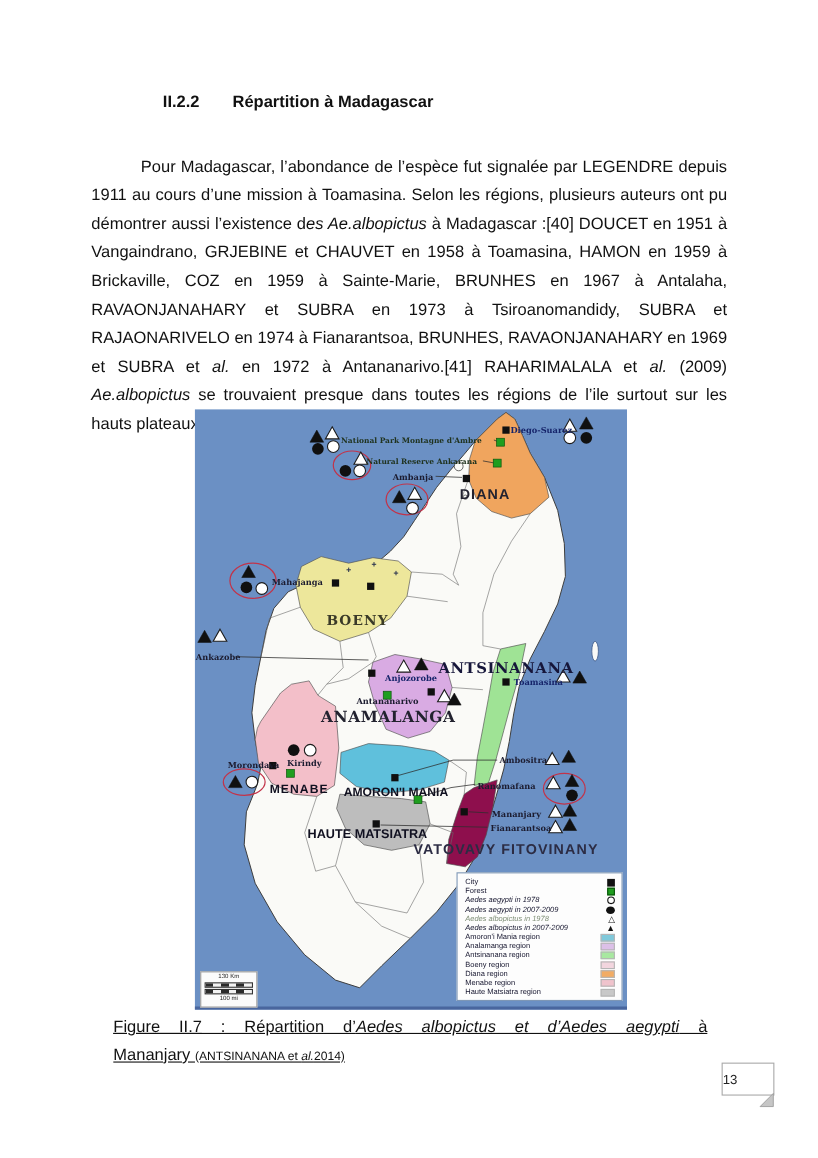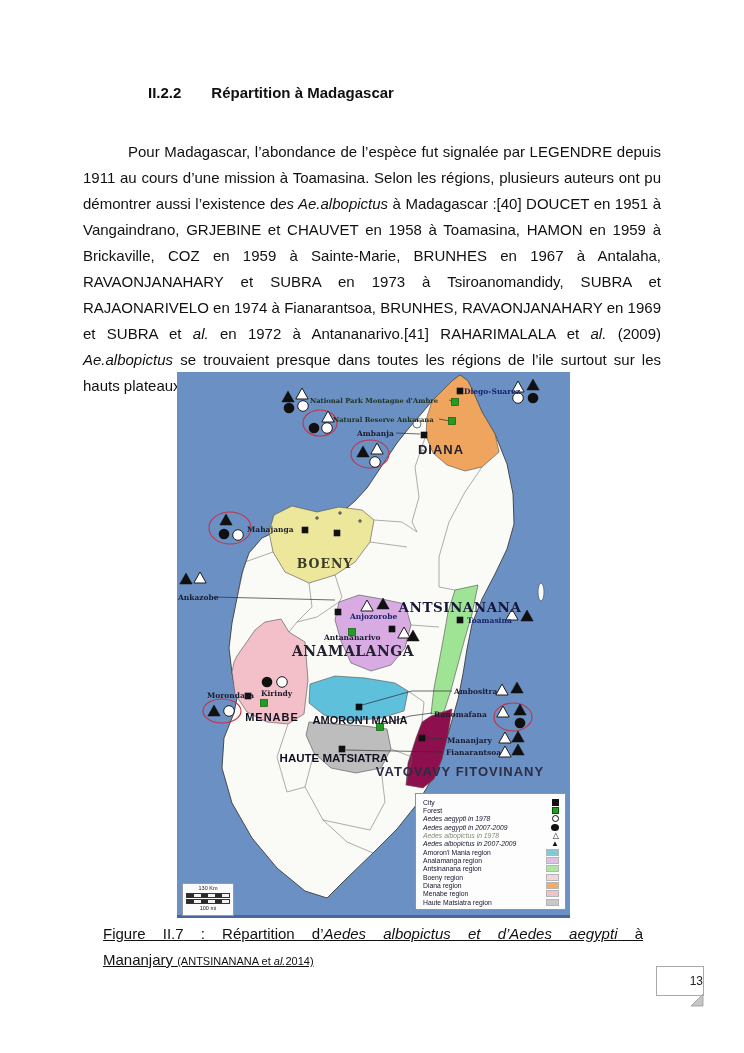--- a/index.html
+++ b/index.html
@@ -32,21 +32,21 @@
   .sym-swatch{width:13px;height:7px;border:0.5px solid #b5b5b5;box-sizing:border-box;}
   
   .scalebox{position:absolute;left:5px;top:511px;width:52px;height:33px;background:#fbfbfb;
             border:1px solid #9a9a9a;box-sizing:border-box;padding:1px 3px;font-size:5.5px;color:#222;}
   .scalebox .slabel{text-align:center;line-height:6.5px;}
   .scalebox .bar{height:3px;border:0.5px solid #333;margin:1px 0;
        background:repeating-linear-gradient(90deg,#2a2a2a 0 7px,#f2f2f2 7px 14px);}
   
   .pagebox{position:absolute;left:656px;top:966px;width:48px;height:30px;background:#fff;
            border:1px solid #a9a9a9;box-sizing:border-box;font-size:12px;color:#222;
-           display:flex;align-items:center;justify-content:flex-end;}
+           display:flex;align-items:center;justify-content:flex-start;}
   .pagebox .fold{position:absolute;right:-1px;bottom:-12px;}
   
   .citylabel{font:bold 7.5px "DejaVu Serif",serif;fill:#1c1c30;}
   .tinylabel{font:bold 6.8px "DejaVu Serif",serif;fill:#20331f;}
   .navylabel{font:bold 7.5px "DejaVu Serif",serif;fill:#16246a;}
   .r-diana{font:bold 13px "Liberation Sans",sans-serif;fill:#22222f;letter-spacing:1px;}
   .r-boeny{font:bold 12.5px "DejaVu Serif",serif;fill:#3a3a28;letter-spacing:1px;}
   .r-analamanga{font:bold 14px "DejaVu Serif",serif;fill:#22222f;letter-spacing:0.5px;}
   .r-antsinanana{font:bold 13.5px "DejaVu Serif",serif;fill:#16163a;letter-spacing:0.5px;}
   .r-amoroni{font:bold 11px "Liberation Sans",sans-serif;fill:#101020;}

